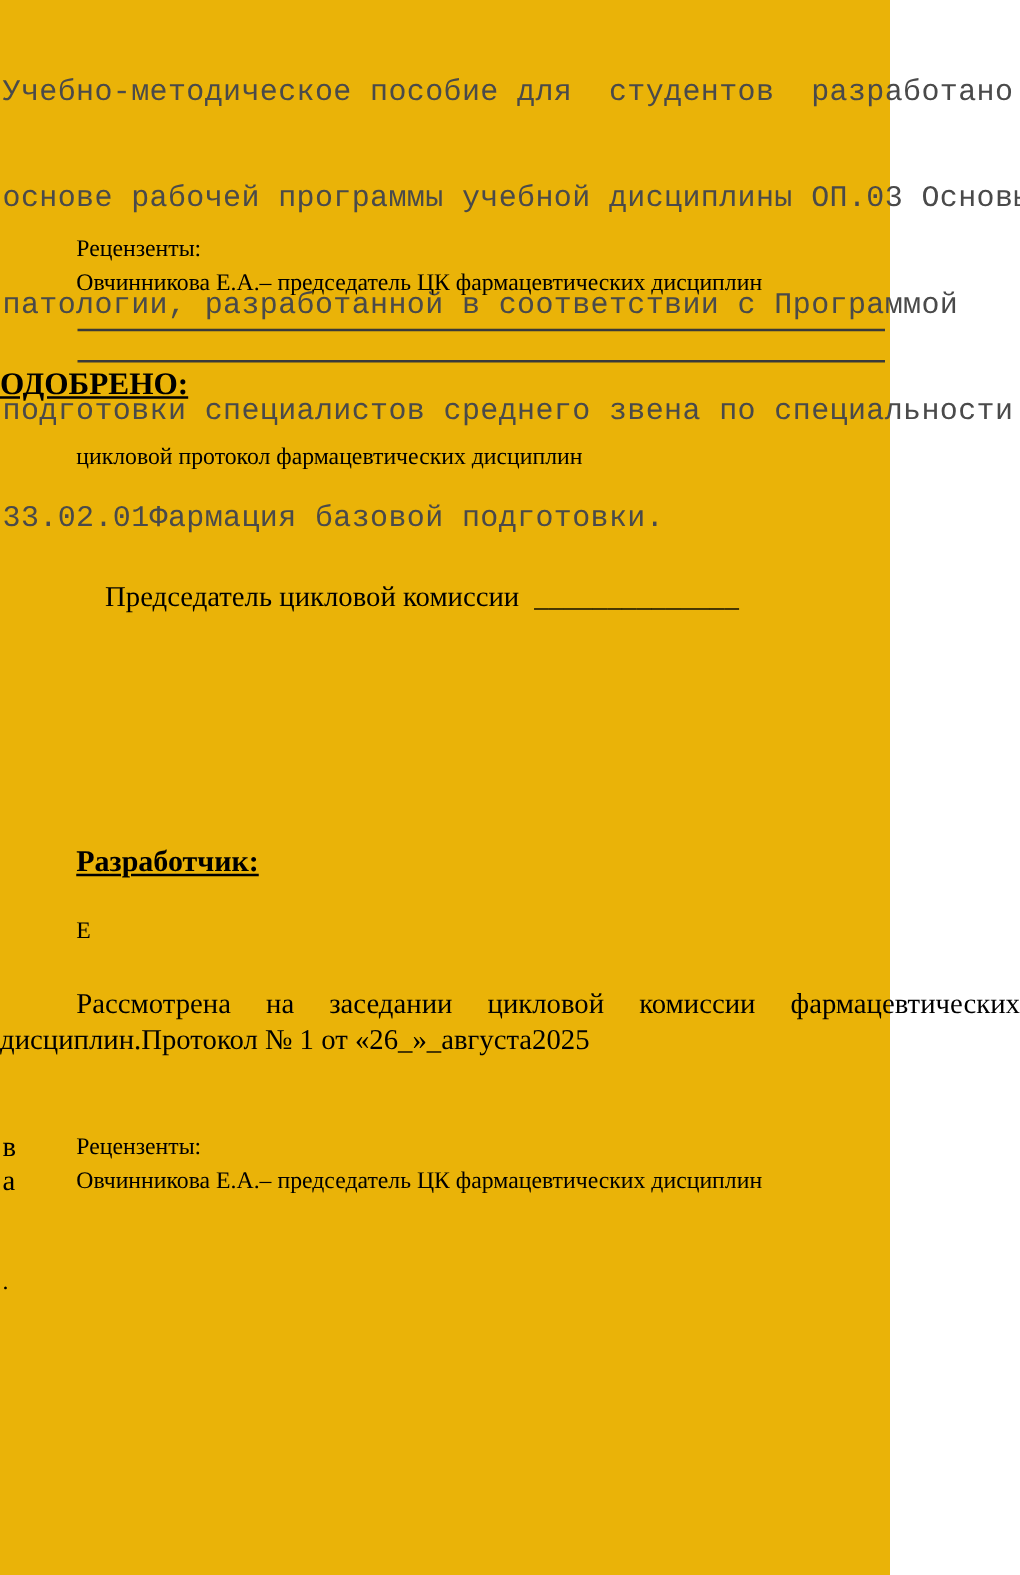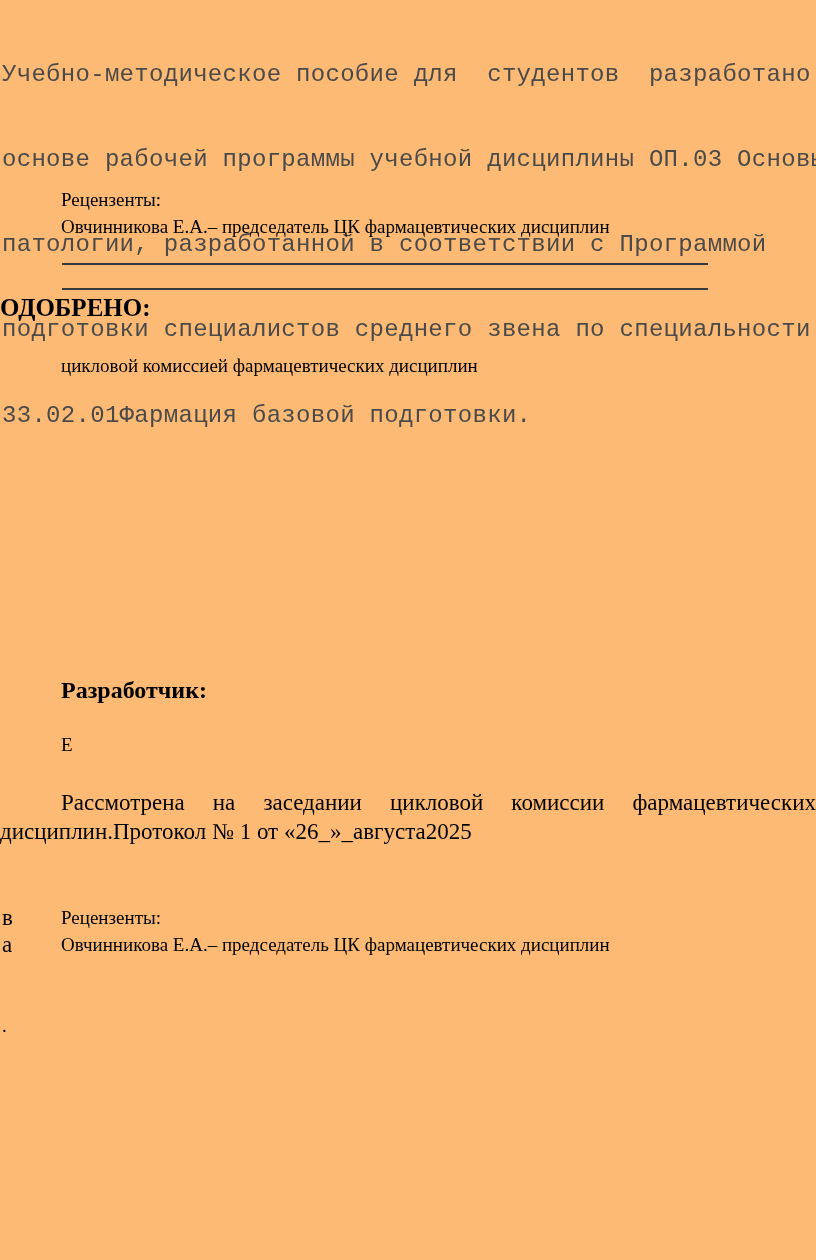--- a/index.html
+++ b/index.html
@@ -2,21 +2,21 @@
 <html><head>
 <meta charset="utf-8">
 <style>
   html, body { margin: 0; padding: 0; background: #ffffff; }
   body {
     width: 816px; height: 1260px;
     overflow: hidden;
     font-family: "Liberation Serif", serif;
     color: #000000;
   }
-  .page { position: relative; width: 816px; height: 1260px; background: #fdba74; }
+  .page { position: relative; width: 712px; height: 1260px; background: #eab308; }
   .abs { position: absolute; }
 
   .mono-para {
     left: 2px; top: 4px;
     font-family: "Liberation Mono", "DejaVu Sans Mono", monospace;
     font-size: 24px; line-height: 28.4px;
     letter-spacing: 0.3px;
     color: #4a4a4a;
     white-space: pre;
   }
@@ -26,20 +26,21 @@
   .lh28 { line-height: 28.5px; }
 
   .sig-line {
     border-bottom: 2px solid #3a3a3a;
     width: 646px; height: 20px;
   }
 
   .heading-bold {
     font-family: "Liberation Serif", serif;
     font-weight: bold;
+    text-decoration: underline;
   }
   .h-approved { font-size: 25px; }
   .h-developer { font-size: 24px; text-align: center; }
 
   .just {
     width: 816px;
     font-size: 23px; line-height: 28.5px;
     text-align: justify;
     text-indent: 61px;
   }
@@ -66,23 +67,26 @@
     <div class="line">Рецензенты:</div>
     <div class="line">Овчинникова Е.А.– председатель ЦК фармацевтических дисциплин</div>
   </div>
 
   <div class="abs sig-line" style="left:62px; top:243px;"></div>
   <div class="abs sig-line" style="left:62px; top:268px;"></div>
 
   <div class="abs heading-bold h-approved" style="left:0px; top:294px;">ОДОБРЕНО:</div>
 
   <div class="abs serif lh28" style="left:61px; top:352px;">
-    <div class="line">цикловой комиссией фармацевтических дисциплин</div>
+    <div class="line">цикловой протокол фармацевтических дисциплин</div>
   </div>
 
+  <div class="abs chairman-row" style="left:61px; top:439px;">
+    <span>Председатель цикловой комиссии</span><span class="chairman-blank">______________</span>
+  </div>
 
 
   <div class="abs heading-bold h-developer" style="left:61px; top:677px;">Разработчик:</div>
   <div class="abs serif" style="left:61px; top:731px;">Е</div>
 
   <div class="abs just" style="left:0px; top:789px;">Рассмотрена на заседании цикловой комиссии фармацевтических дисциплин.Протокол № 1 от «26_»_августа2025</div>
 
   <div class="abs margin-letter" style="top:904px;">в</div>
   <div class="abs serif" style="left:61px; top:904px;">Рецензенты:</div>
 

